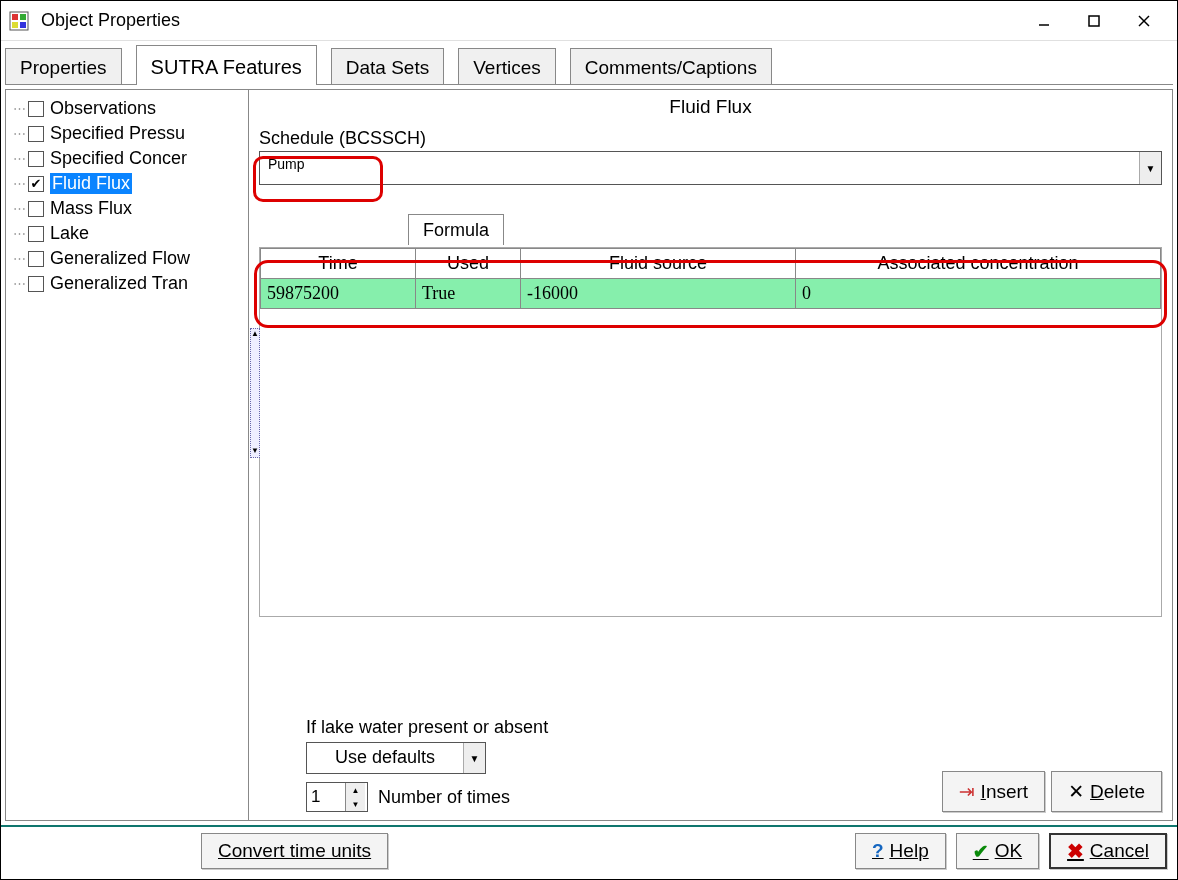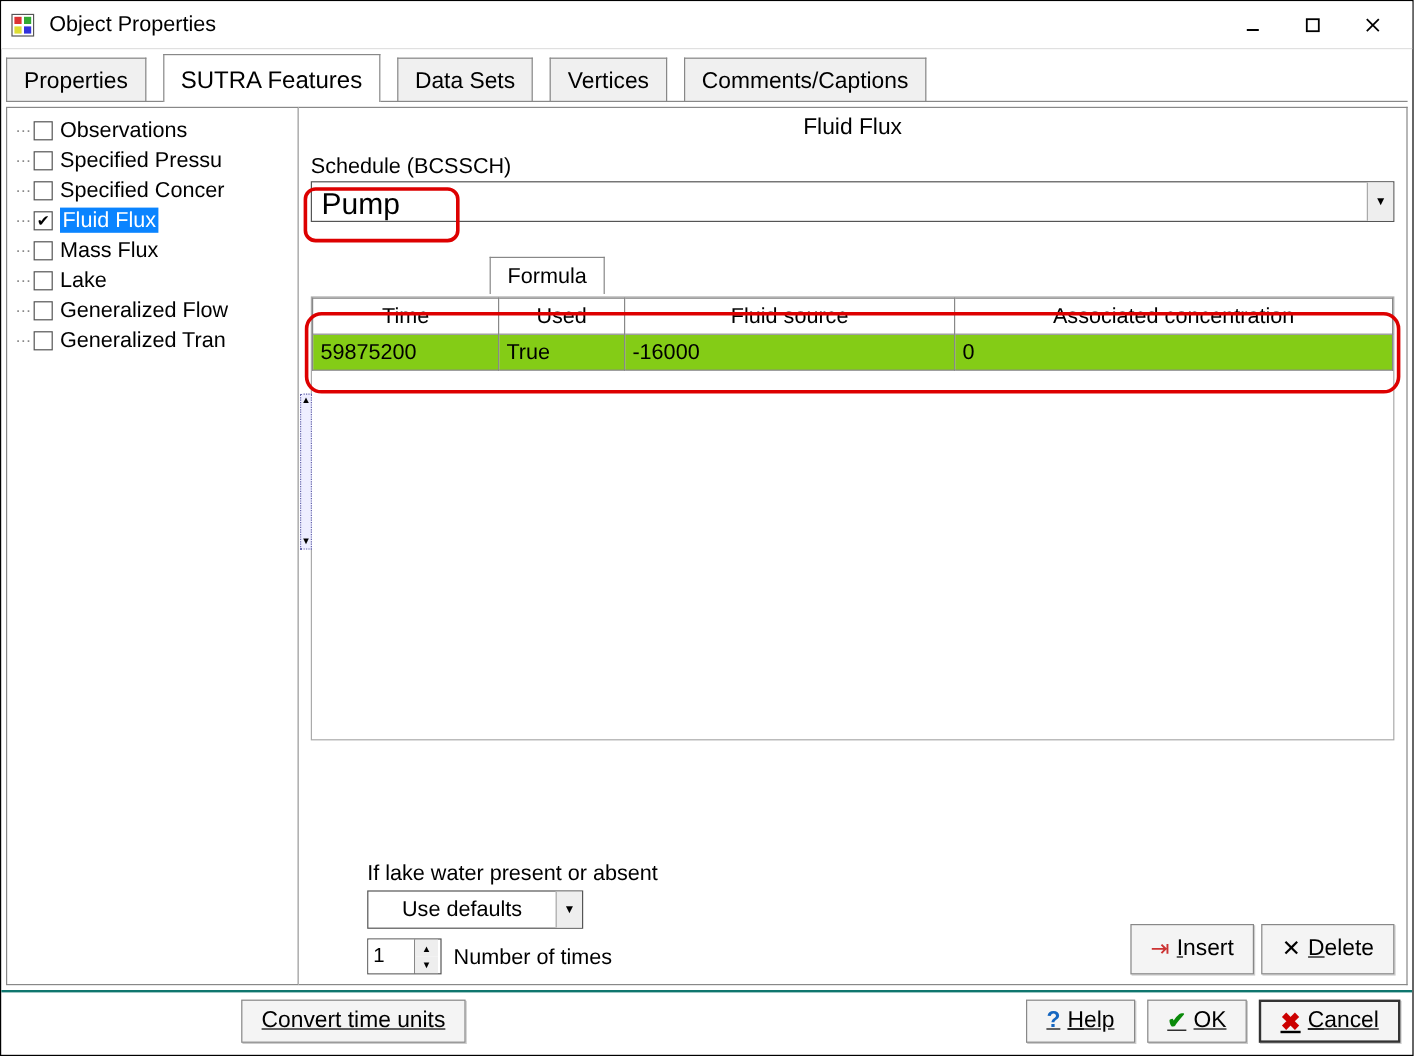--- a/index.html
+++ b/index.html
@@ -119,21 +119,21 @@
   .schedule-combo {
     display: flex;
     border: 1px solid #555;
     height: 34px;
     margin-top: 2px;
     width: 100%;
   }
   .schedule-combo .combo-text {
     flex: 1;
     padding: 4px 8px;
-    font-size: 25px;
+    font-size: 14px;
   }
   .combo-btn {
     width: 22px;
     background: #eee;
     border-left: 1px solid #aaa;
     display: flex; align-items: center; justify-content: center;
     font-size: 10px;
   }
   .highlight-pump {
     position: absolute;
@@ -166,21 +166,21 @@
   .data-table th, .data-table td {
     border: 1px solid #888;
     padding: 4px 6px;
     text-align: left;
     font-weight: normal;
     font-size: 18px;
     height: 20px;
     overflow: hidden;
   }
   .data-table th { background: #fff; text-align: center; }
-  .data-table td { background: #84cc16; }
+  .data-table td { background: #86efac; font-family: Liberation Serif, serif; }
   .table-row-highlight {
     position: absolute;
     border: 3px solid #d00;
     border-radius: 14px;
     pointer-events: none;
   }
   .vscroll-stub {
     position: absolute;
     left: -10px;
     top: 80px;

